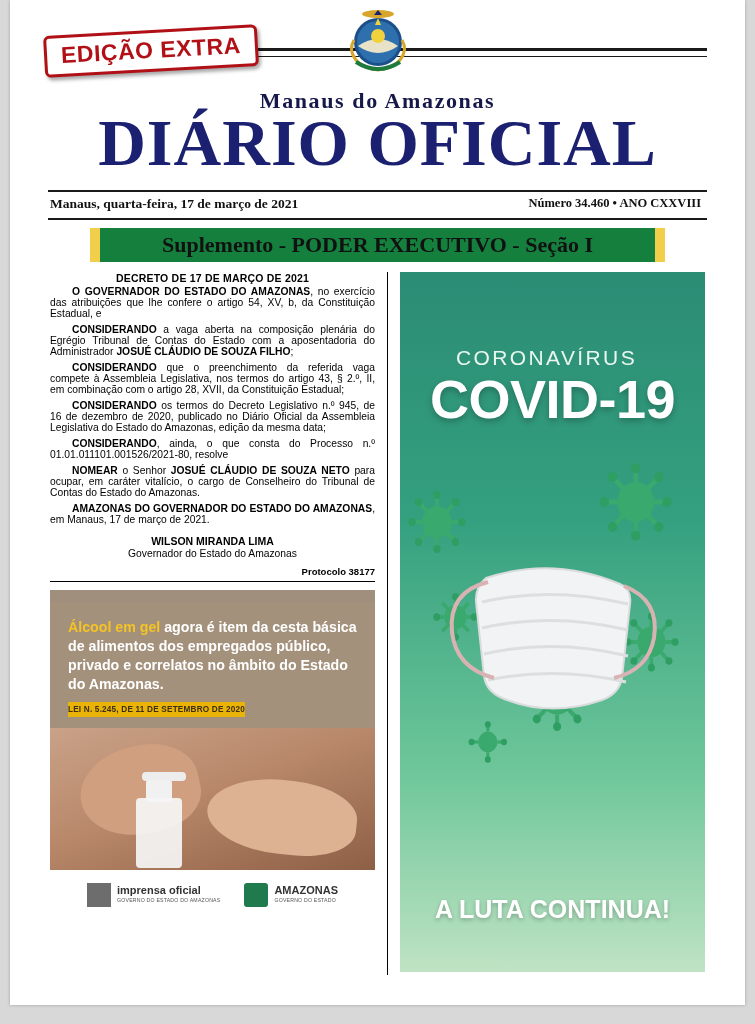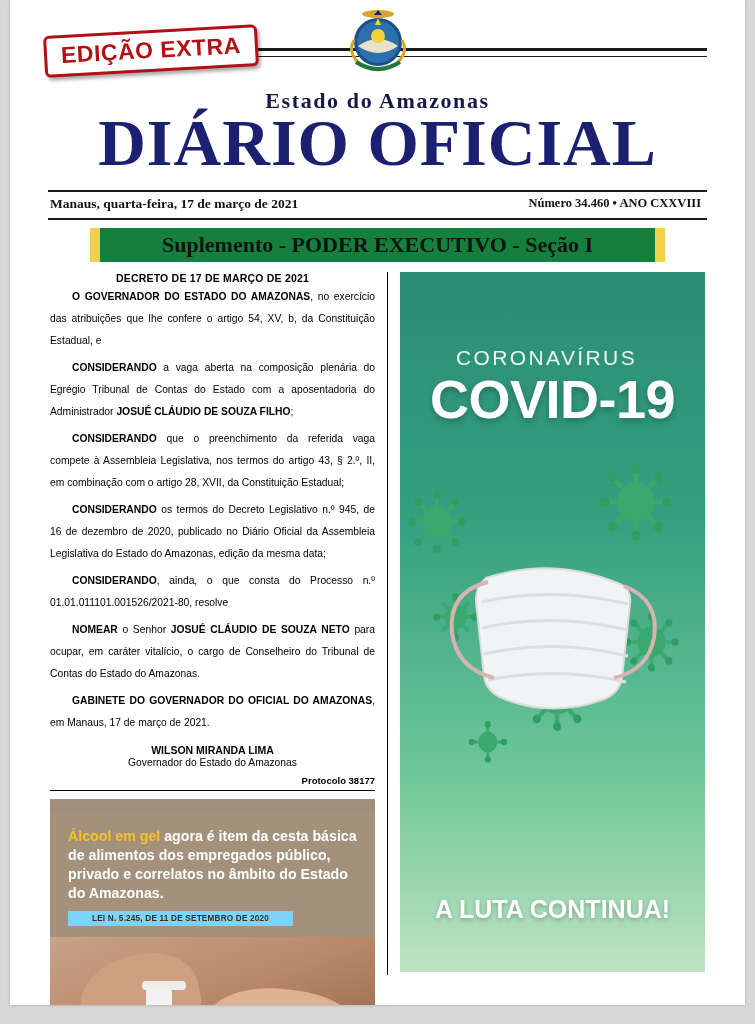--- a/index.html
+++ b/index.html
@@ -173,21 +173,21 @@
     text-align: center;
     font-family: "Liberation Sans", sans-serif;
     font-weight: bold;
     font-size: 10.5px;
     letter-spacing: 0.2px;
     margin-bottom: 2px;
   }
   .para {
     font-family: "Liberation Sans", sans-serif;
     font-size: 10.3px;
-    line-height: 22px;
+    line-height: 11px;
     text-align: justify;
     text-indent: 22px;
     margin: 0 0 5px 0;
     color: #000;
   }
   .para b { font-weight: bold; }
   .sig-name {
     text-align: center;
     font-family: "Liberation Sans", sans-serif;
     font-weight: bold;
@@ -234,26 +234,26 @@
     font-weight: bold;
     font-size: 14.2px;
     line-height: 19px;
     color: #ffffff;
   }
   .ad-text .hl { color: #f6c324; }
   .ad-law {
     position: absolute;
     top: 112px;
     left: 18px;
-    background: #7dd3fc;
+    background: #eab308;
     color: #3a2f16;
     font-family: "Liberation Sans", sans-serif;
     font-weight: bold;
     font-size: 8.2px;
-    padding: 3px 24px;
+    padding: 3px 0;
     letter-spacing: 0.2px;
   }
   .ad-photo {
     position: absolute;
     top: 138px; left: 0; right: 0;
     height: 142px;
     background: linear-gradient(160deg,#c9a288 0%,#b9886a 45%,#8d5f45 100%);
     overflow: hidden;
   }
   .hand {
@@ -392,21 +392,21 @@
       <path d="M36 4 L40 9 L32 9 Z" fill="#1b2170"></path>
       <circle cx="36" cy="36" r="24" fill="#1b4f8a"></circle>
       <circle cx="36" cy="36" r="21" fill="#2e6fae"></circle>
       <path d="M16 40 q20 -14 40 0 q-20 14 -40 0 Z" fill="#e8e2c8"></path>
       <circle cx="36" cy="30" r="7" fill="#f2d23c"></circle>
       <path d="M36 12 l3 7 h-6 z" fill="#f2d23c"></path>
       <path d="M12 34 q-6 10 2 20 q6 8 22 10 q16 -2 22 -10 q8 -10 2 -20" fill="none" stroke="#d8a62a" stroke-width="3"></path>
       <path d="M14 56 q22 14 44 0" fill="none" stroke="#1f7a3d" stroke-width="4"></path>
     </svg>
 
-    <div class="estado-line">Estado do Amazonas</div>
+    <div class="estado-line">Manaus do Amazonas</div>
     <div class="diario-title">DIÁRIO OFICIAL</div>
 
     <div class="rule-bottom"></div>
     <div class="infoline">
       <span class="left">Manaus, quarta-feira, 17 de março de 2021</span>
       <span class="right">Número 34.460 • ANO CXXVIII</span>
     </div>
     <div class="rule-bottom2"></div>
   </div>
 
@@ -419,21 +419,21 @@
 
     <div class="col-left">
       <div class="decreto-head">DECRETO DE 17 DE MARÇO DE 2021</div>
 
       <p class="para"><b>O GOVERNADOR DO ESTADO DO AMAZONAS</b>, no exercício das atribuições que lhe confere o artigo 54, XV, b, da Constituição Estadual, e</p>
       <p class="para"><b>CONSIDERANDO</b> a vaga aberta na composição plenária do Egrégio Tribunal de Contas do Estado com a aposentadoria do Administrador <b>JOSUÉ CLÁUDIO DE SOUZA FILHO</b>;</p>
       <p class="para"><b>CONSIDERANDO</b> que o preenchimento da referida vaga compete à Assembleia Legislativa, nos termos do artigo 43, § 2.º, II, em combinação com o artigo 28, XVII, da Constituição Estadual;</p>
       <p class="para"><b>CONSIDERANDO</b> os termos do Decreto Legislativo n.º 945, de 16 de dezembro de 2020, publicado no Diário Oficial da Assembleia Legislativa do Estado do Amazonas, edição da mesma data;</p>
       <p class="para"><b>CONSIDERANDO</b>, ainda, o que consta do Processo n.º 01.01.011101.001526/2021-80, resolve</p>
       <p class="para"><b>NOMEAR</b> o Senhor <b>JOSUÉ CLÁUDIO DE SOUZA NETO</b> para ocupar, em caráter vitalício, o cargo de Conselheiro do Tribunal de Contas do Estado do Amazonas.</p>
-      <p class="para"><b>GABINETE DO GOVERNADOR DO OFICIAL DO AMAZONAS</b>, em Manaus, 17 de março de 2021.</p>
+      <p class="para"><b>AMAZONAS DO GOVERNADOR DO ESTADO DO AMAZONAS</b>, em Manaus, 17 de março de 2021.</p>
 
       <div class="sig-name">WILSON MIRANDA LIMA</div>
       <div class="sig-role">Governador do Estado do Amazonas</div>
       <div class="protocolo">Protocolo 38177</div>
 
       <div class="thin-rule"></div>
 
       <div class="ad">
         <div class="ad-top">
           <div class="ad-text">

